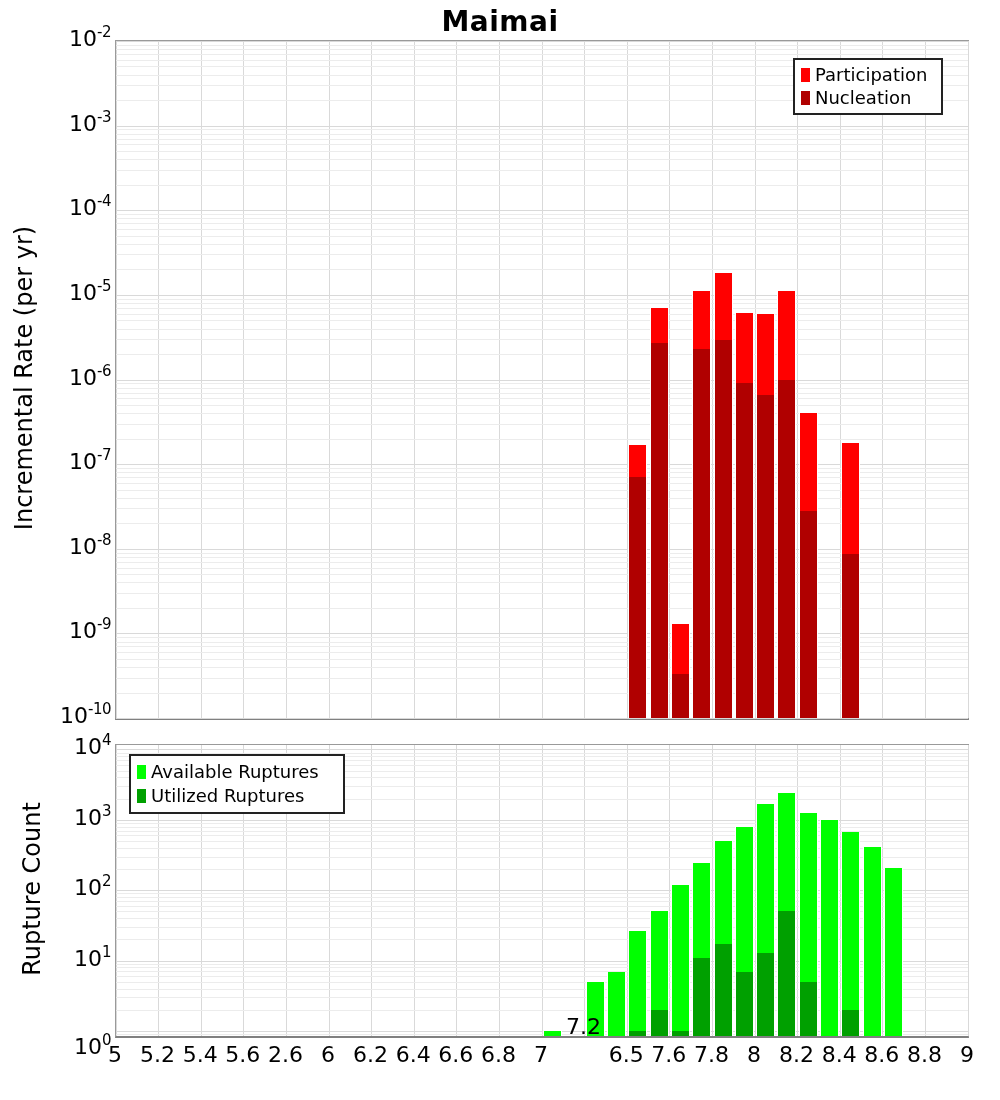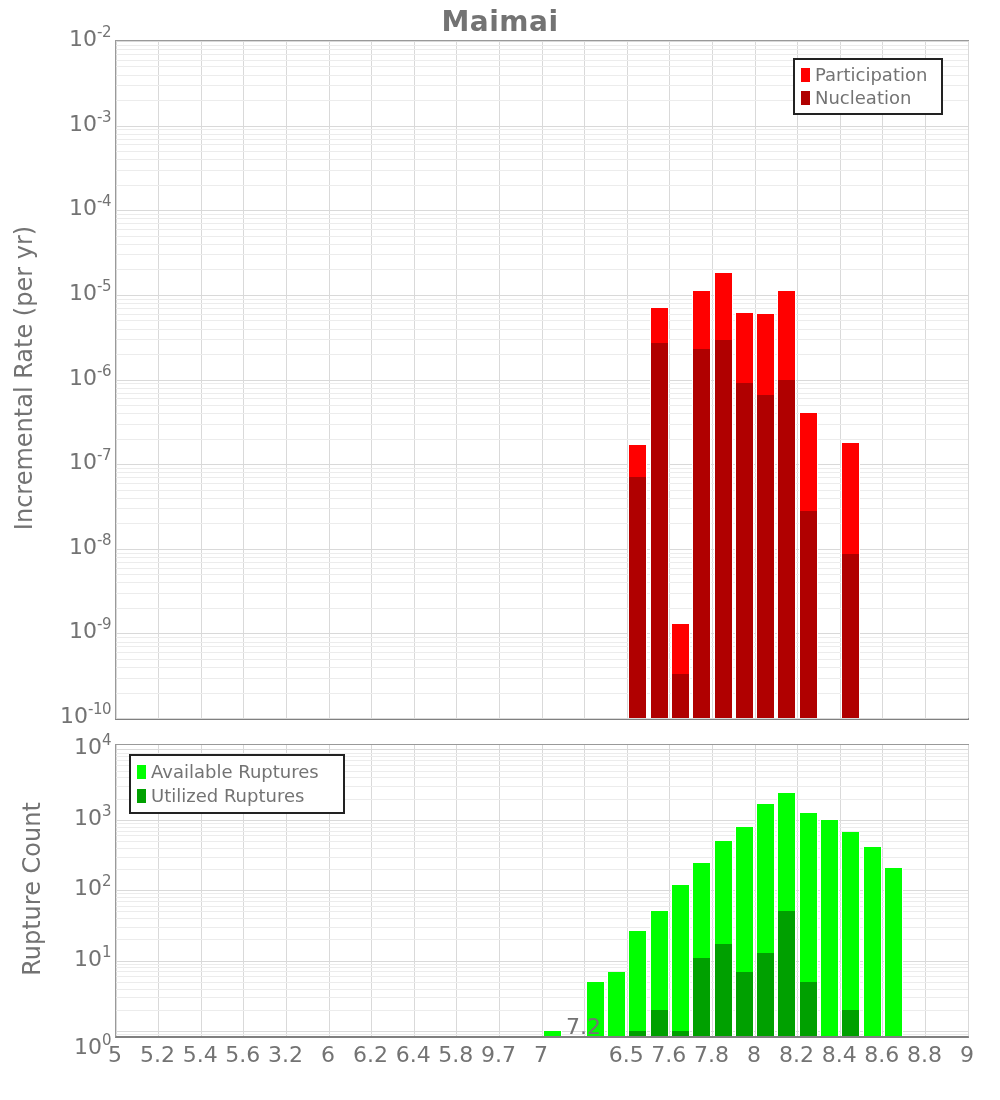--- a/index.html
+++ b/index.html
@@ -1,18 +1,18 @@
 <!DOCTYPE html>
 <html><head>
 <meta charset="utf-8">
 <style>
   html,body{margin:0;padding:0;background:#ffffff;}
   #canvas{
     position:relative;width:1000px;height:1100px;background:#ffffff;overflow:hidden;
-    font-family:"DejaVu Sans","Liberation Sans",sans-serif;color:#737373;
+    font-family:"DejaVu Sans","Liberation Sans",sans-serif;color:#000000;
   }
   .chart-title{
     position:absolute;left:0;top:5px;width:1000px;text-align:center;
     font-size:28px;font-weight:bold;letter-spacing:0.5px;
   }
   .plot{
     position:absolute;left:115px;width:852px;background:#ffffff;
     border:1px solid #9a9a9a;border-bottom:2px solid #808080;
   }
   .gridline-h{position:absolute;left:0;width:100%;height:1px;}
@@ -272,26 +272,26 @@
       <div class="ytick-label" style="top: 804.774px;">10<sup>3</sup></div>
       <div class="ytick-label" style="top: 875.183px;">10<sup>2</sup></div>
       <div class="ytick-label" style="top: 945.592px;">10<sup>1</sup></div>
       <div class="ytick-label" style="top: 1034px;">10<sup>0</sup></div>
     </div>
   <div id="xticks">
       <div class="xtick-label" style="left: 115px; top: 1044px;">5</div>
       <div class="xtick-label" style="left: 157.6px; top: 1044px;">5.2</div>
       <div class="xtick-label" style="left: 200.2px; top: 1044px;">5.4</div>
       <div class="xtick-label" style="left: 242.8px; top: 1044px;">5.6</div>
-      <div class="xtick-label" style="left: 285.4px; top: 1044px;">3.2</div>
+      <div class="xtick-label" style="left: 285.4px; top: 1044px;">2.6</div>
       <div class="xtick-label" style="left: 328px; top: 1044px;">6</div>
       <div class="xtick-label" style="left: 370.6px; top: 1044px;">6.2</div>
       <div class="xtick-label" style="left: 413.2px; top: 1044px;">6.4</div>
-      <div class="xtick-label" style="left: 455.8px; top: 1044px;">5.8</div>
-      <div class="xtick-label" style="left: 498.4px; top: 1044px;">9.7</div>
+      <div class="xtick-label" style="left: 455.8px; top: 1044px;">6.6</div>
+      <div class="xtick-label" style="left: 498.4px; top: 1044px;">6.8</div>
       <div class="xtick-label" style="left: 541px; top: 1044px;">7</div>
       <div class="xtick-label" style="left: 583.6px; top: 988px; margin-top: 28px;">7.2</div>
       <div class="xtick-label" style="left: 626.2px; top: 1044px;">6.5</div>
       <div class="xtick-label" style="left: 668.8px; top: 1044px;">7.6</div>
       <div class="xtick-label" style="left: 711.4px; top: 1044px;">7.8</div>
       <div class="xtick-label" style="left: 754px; top: 1044px;">8</div>
       <div class="xtick-label" style="left: 796.6px; top: 1044px;">8.2</div>
       <div class="xtick-label" style="left: 839.2px; top: 1044px;">8.4</div>
       <div class="xtick-label" style="left: 881.8px; top: 1044px;">8.6</div>
       <div class="xtick-label" style="left: 924.4px; top: 1044px;">8.8</div>

